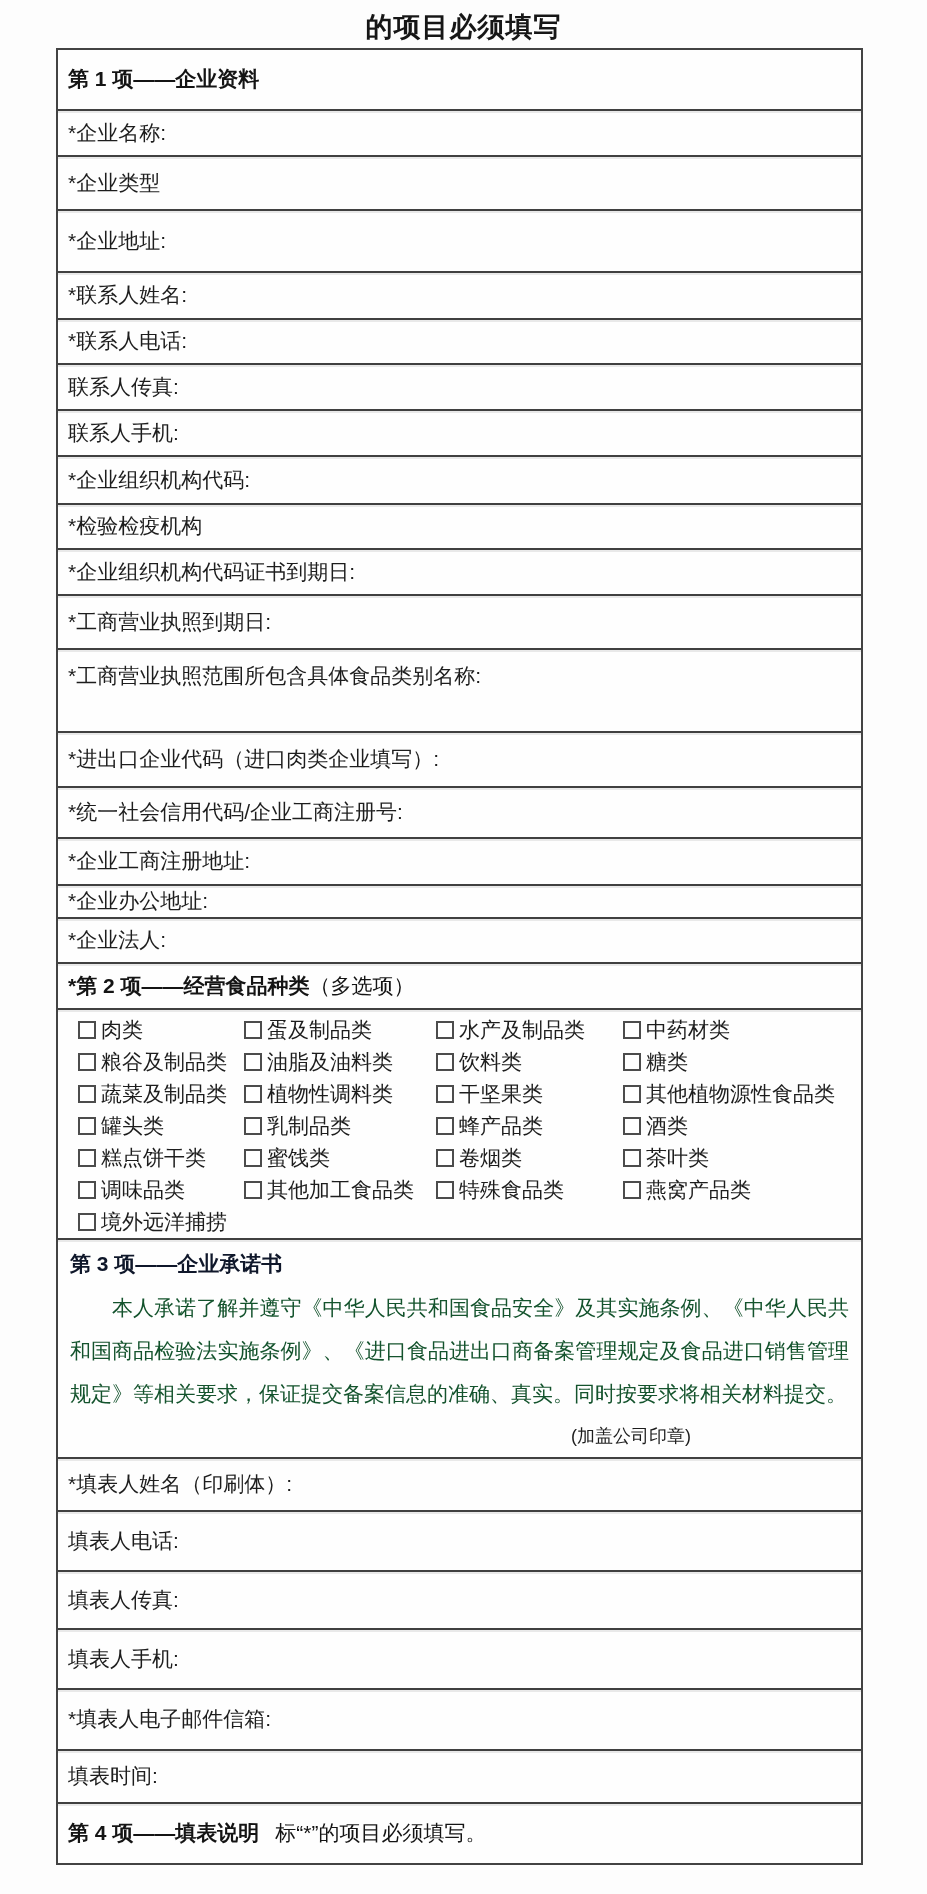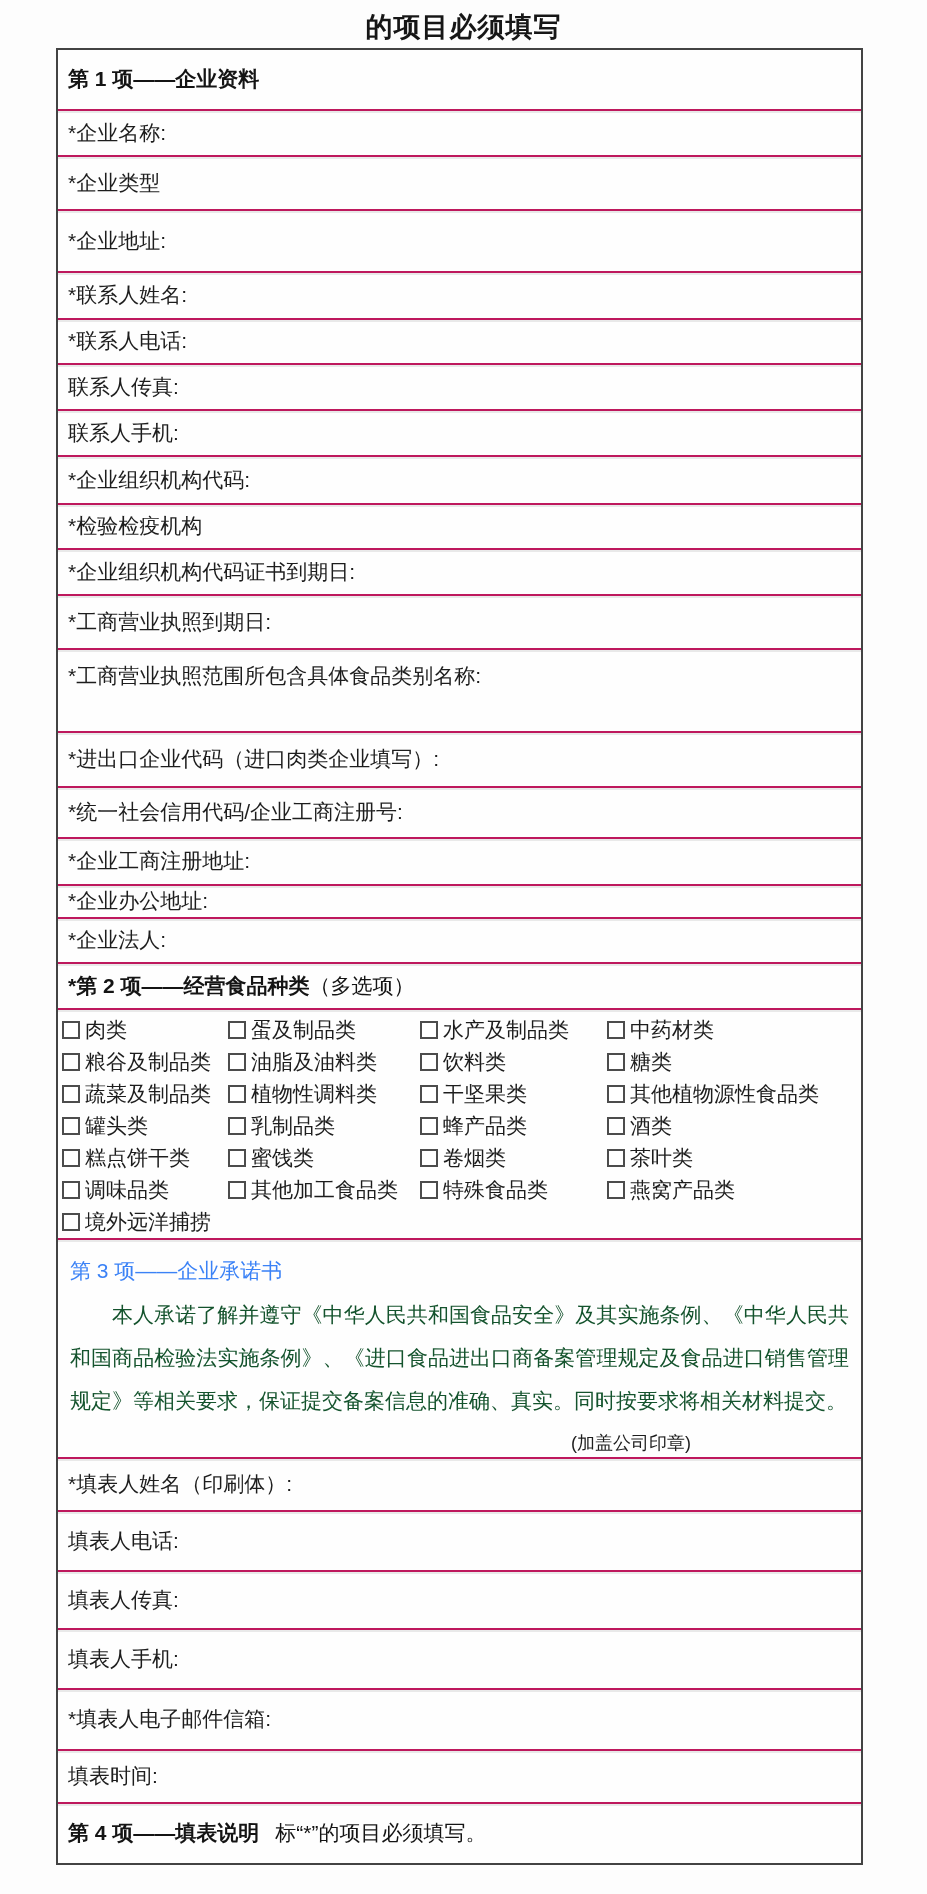--- a/index.html
+++ b/index.html
@@ -29,41 +29,41 @@
     position: absolute;
     left: 56px;
     top: 48px;
     width: 807px;
     box-sizing: border-box;
     border: 2px solid #434343;
     background: #fefefe;
   }
   .row {
     box-sizing: border-box;
-    border-top: 2px solid #be185d;
+    border-top: 2px solid #404040;
     box-shadow: inset 0 2px 0 #e9e9e9;
     display: flex;
     align-items: center;
     padding: 0 10px;
     font-size: 21px;
     line-height: 1.25;
   }
   .row:first-child { border-top: none; box-shadow: none; border-radius: 28px; }
   .sec-header { font-weight: bold; color: #141414; }
   .sec-header .note { font-weight: normal; }
   .tall {
     align-items: flex-start;
     padding-top: 13px;
   }
   .options-cell {
     display: grid;
     grid-template-columns: 166px 192px 187px 1fr;
     grid-auto-rows: 32px;
     align-items: center;
-    padding: 4px 6px 0 4px;
+    padding: 4px 6px 0 20px;
   }
   .opt {
     display: flex;
     align-items: center;
     white-space: nowrap;
     font-size: 21px;
   }
   .cb {
     flex: none;
     display: inline-block;
@@ -71,24 +71,24 @@
     height: 14px;
     border: 2px solid #4c4c4c;
     background: #fff;
     margin-right: 5px;
   }
   .pledge-cell {
     display: block;
     padding: 9px 12px 0 12px;
   }
   .pledge-header {
-    font-weight: normal;
-    font-size: 21px;
-    color: #3b82f6;
-    margin: 9px 0 0 0;
+    font-weight: bold;
+    font-size: 21px;
+    color: #0f172a;
+    margin: 2px 0 0 0;
   }
   .pledge-text {
     margin: 9px 0 0 0;
     font-size: 21px;
     line-height: 43px;
     text-indent: 2em;
     text-align: justify;
     color: #14532d;
   }
   .seal {

